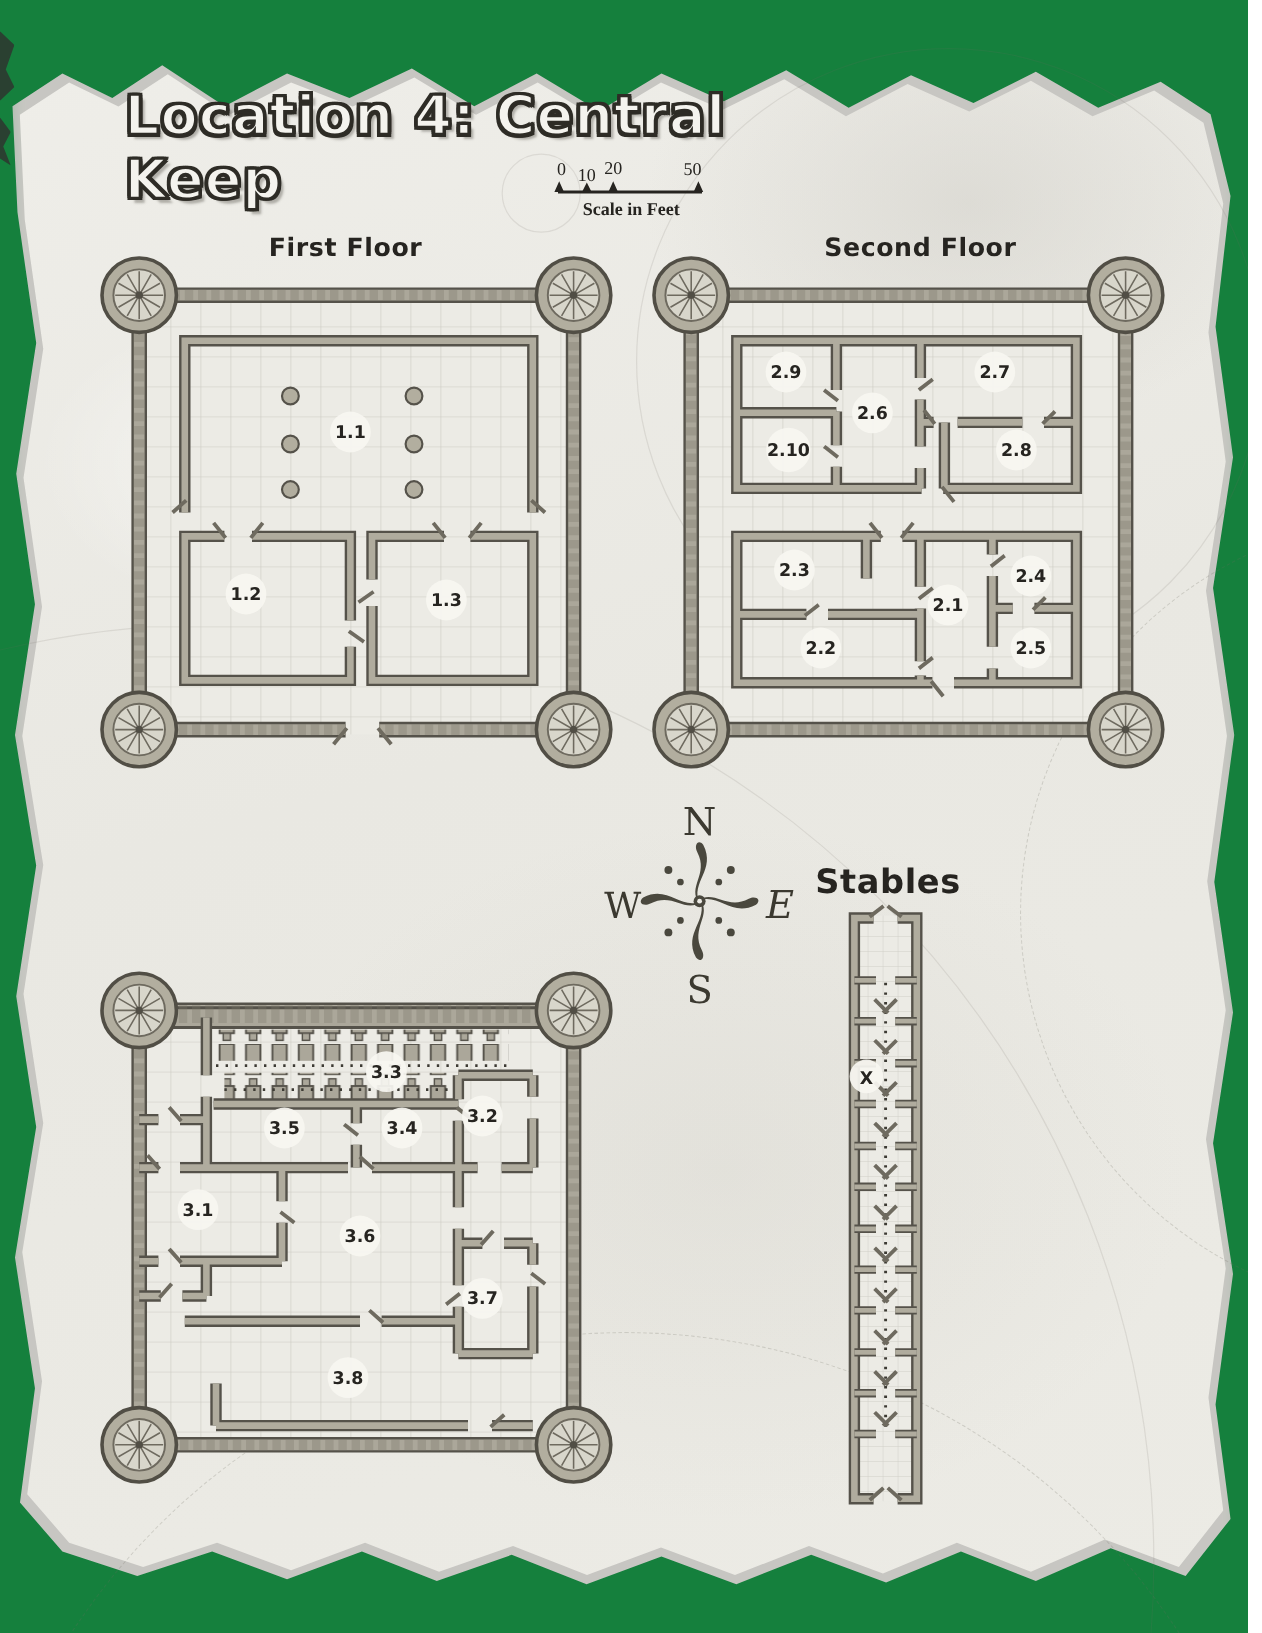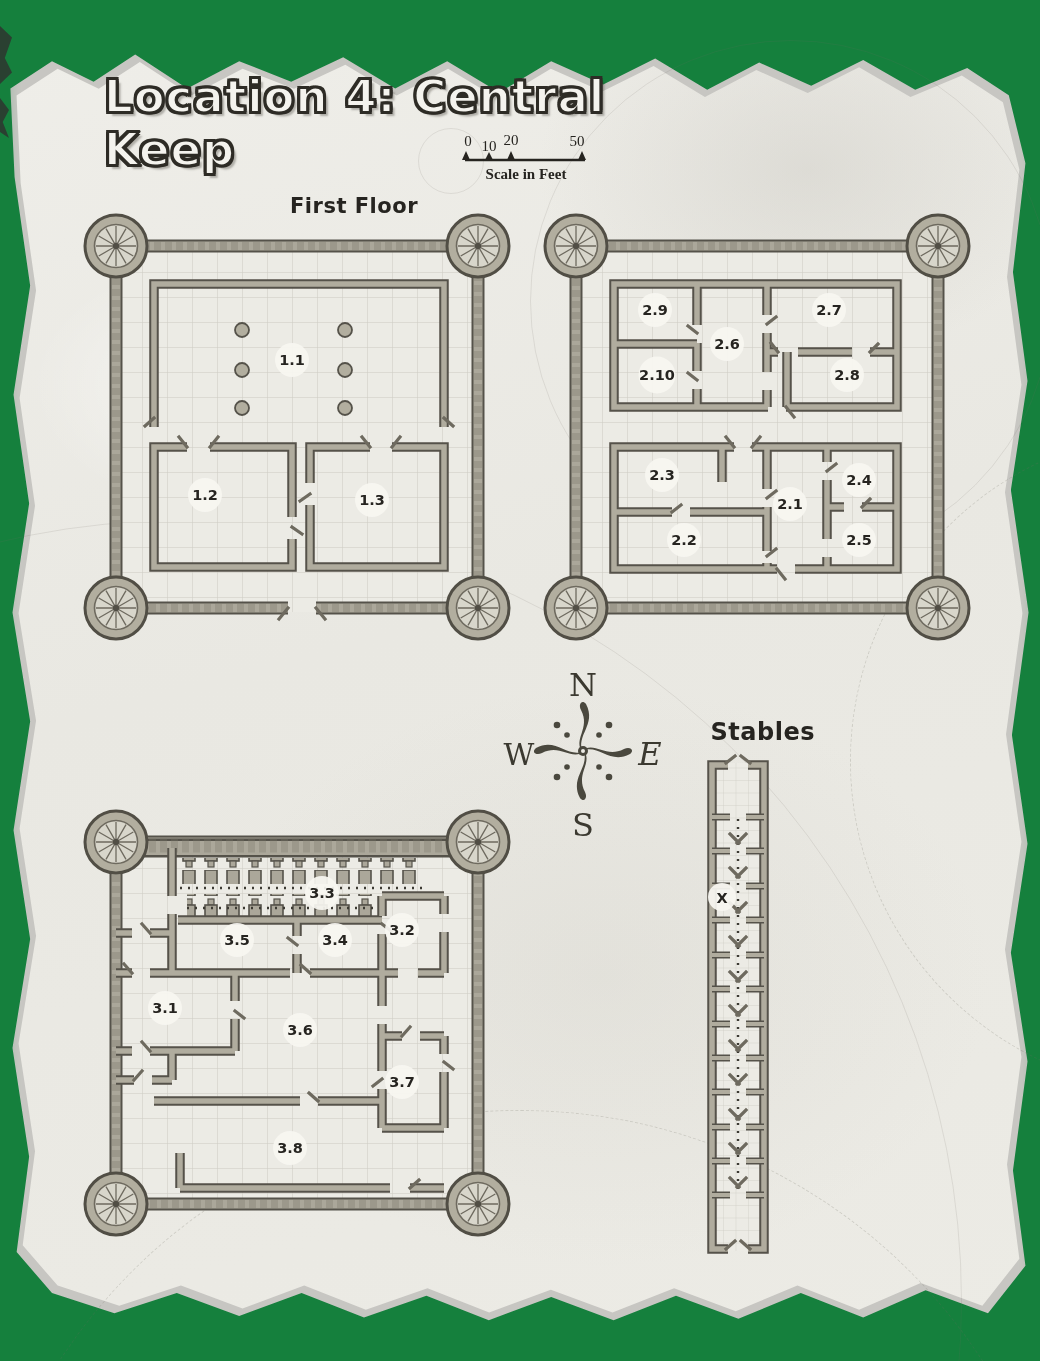--- a/index.html
+++ b/index.html
@@ -22,23 +22,23 @@
   .ring{position:absolute;border-radius:50%;border:1.5px solid rgba(110,108,96,.14);}
   .ring.dashed{border-style:dashed;border-color:rgba(110,108,96,.22);}
   
   .title{position:absolute;left:104px;top:70px;width:640px;margin:0;
     font:900 45px "DejaVu Sans",sans-serif;letter-spacing:1px;color:#f4f3ee;
     -webkit-text-stroke:2px #2e2c26;
     text-shadow:-2px -2px 0 #2e2c26,2px -2px 0 #2e2c26,-2px 2px 0 #2e2c26,2px 2px 0 #2e2c26,
                 0 -2px 0 #2e2c26,0 2px 0 #2e2c26,-2px 0 0 #2e2c26,2px 0 0 #2e2c26,
                 4px 4px 2px rgba(60,58,50,.35);}
   
-  .floor-label{position:absolute;margin:0;width:260px;text-align:right;
+  .floor-label{position:absolute;margin:0;width:260px;text-align:center;
     font:700 21px "DejaVu Sans",sans-serif;letter-spacing:.5px;color:#262420;}
-  .stables-label{width:150px;font-size:24px;}
+  .stables-label{width:150px;font-size:28px;}
   
   svg{position:absolute;overflow:visible;}
   .WD{stroke:#55524a;stroke-width:13;fill:none;stroke-linejoin:round;}
   .WL{stroke:#aba79a;stroke-width:9;fill:none;stroke-linejoin:round;}
   .mas{stroke:#7a766a;stroke-width:9;fill:none;stroke-dasharray:7 4;opacity:.3;}
   .wd{stroke:#55524a;stroke-width:9.5;fill:none;}
   .wl{stroke:#b0ac9e;stroke-width:5.5;fill:none;}
   .wd3{stroke:#55524a;stroke-width:7;fill:none;}
   .wl3{stroke:#b0ac9e;stroke-width:4;fill:none;}
   .lf{stroke:#6e6a5f;stroke-width:3.2;fill:none;stroke-linecap:square;}
@@ -125,20 +125,21 @@
     <g>
         <circle class="rlc" cx="113" cy="273" r="17"></circle>
       <text class="rlt" x="113" y="278">1.2</text>
       </g>
     <g>
         <circle class="rlc" cx="280" cy="278" r="17"></circle>
       <text class="rlt" x="280" y="283">1.3</text>
       </g>
   </svg>
 
+  <h2 class="floor-label" style="left:637px;top:194px;">Second Floor</h2>
   <svg style="left:552px;top:222px;" width="410" height="410" viewBox="0 0 410 410">
     <defs>
       <pattern id="g2" width="25" height="25" patternUnits="userSpaceOnUse">
         <path d="M25 0H0V25" fill="none" stroke="#cbcac2" stroke-width="1"></path>
       </pattern>
     </defs>
     <g>
       <rect x="20" y="20" width="370" height="370" fill="#ecebe5"></rect>
       <rect x="20" y="20" width="370" height="370" fill="url(#g2)"></rect>
     </g>

